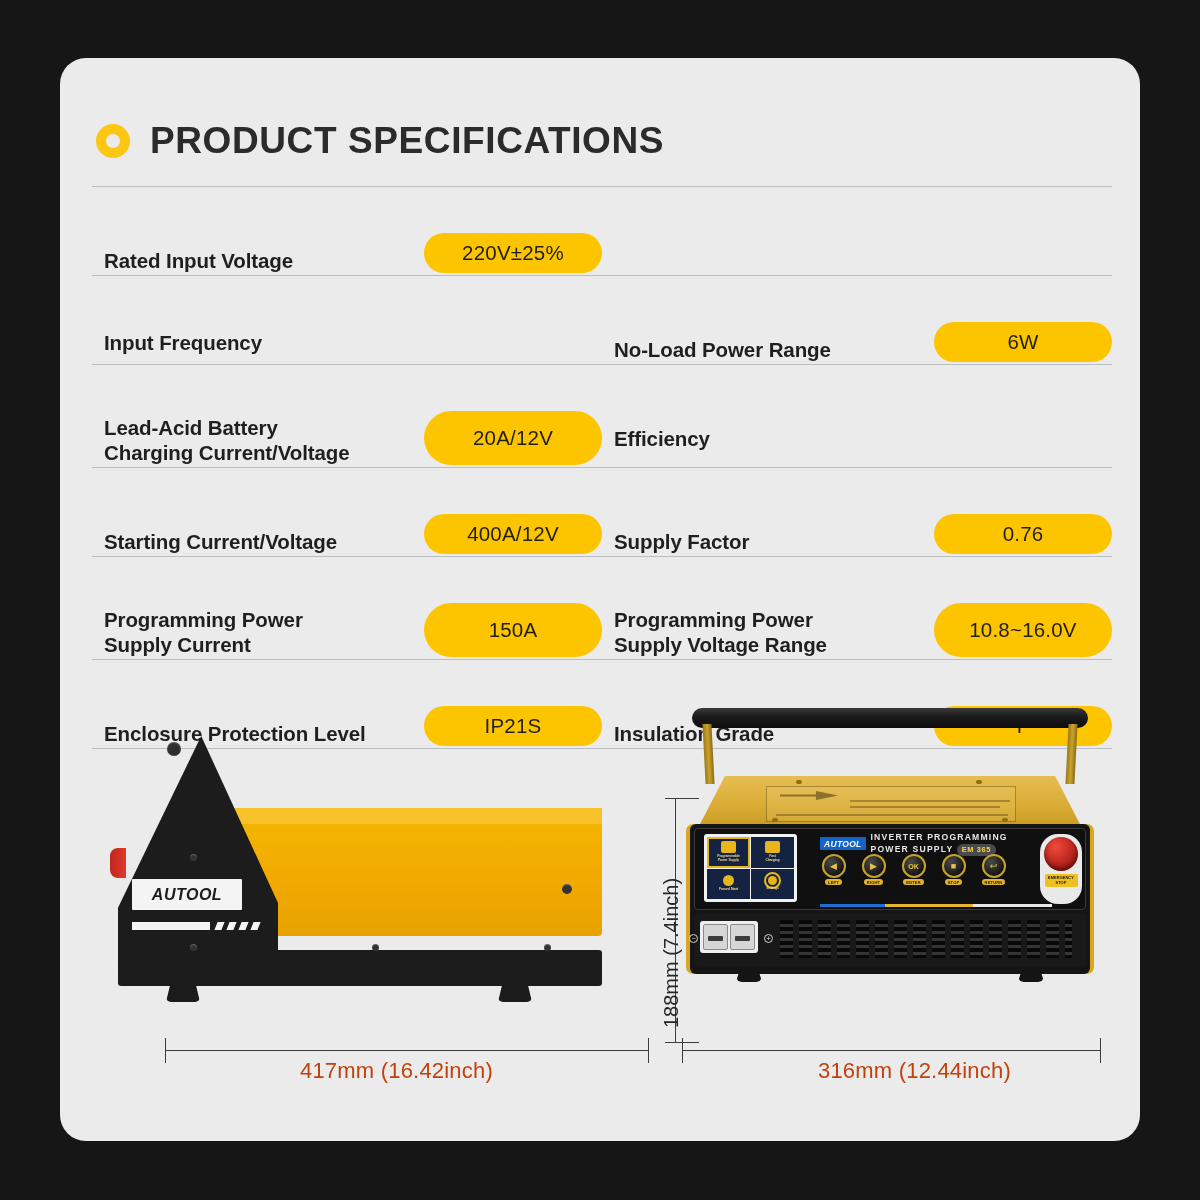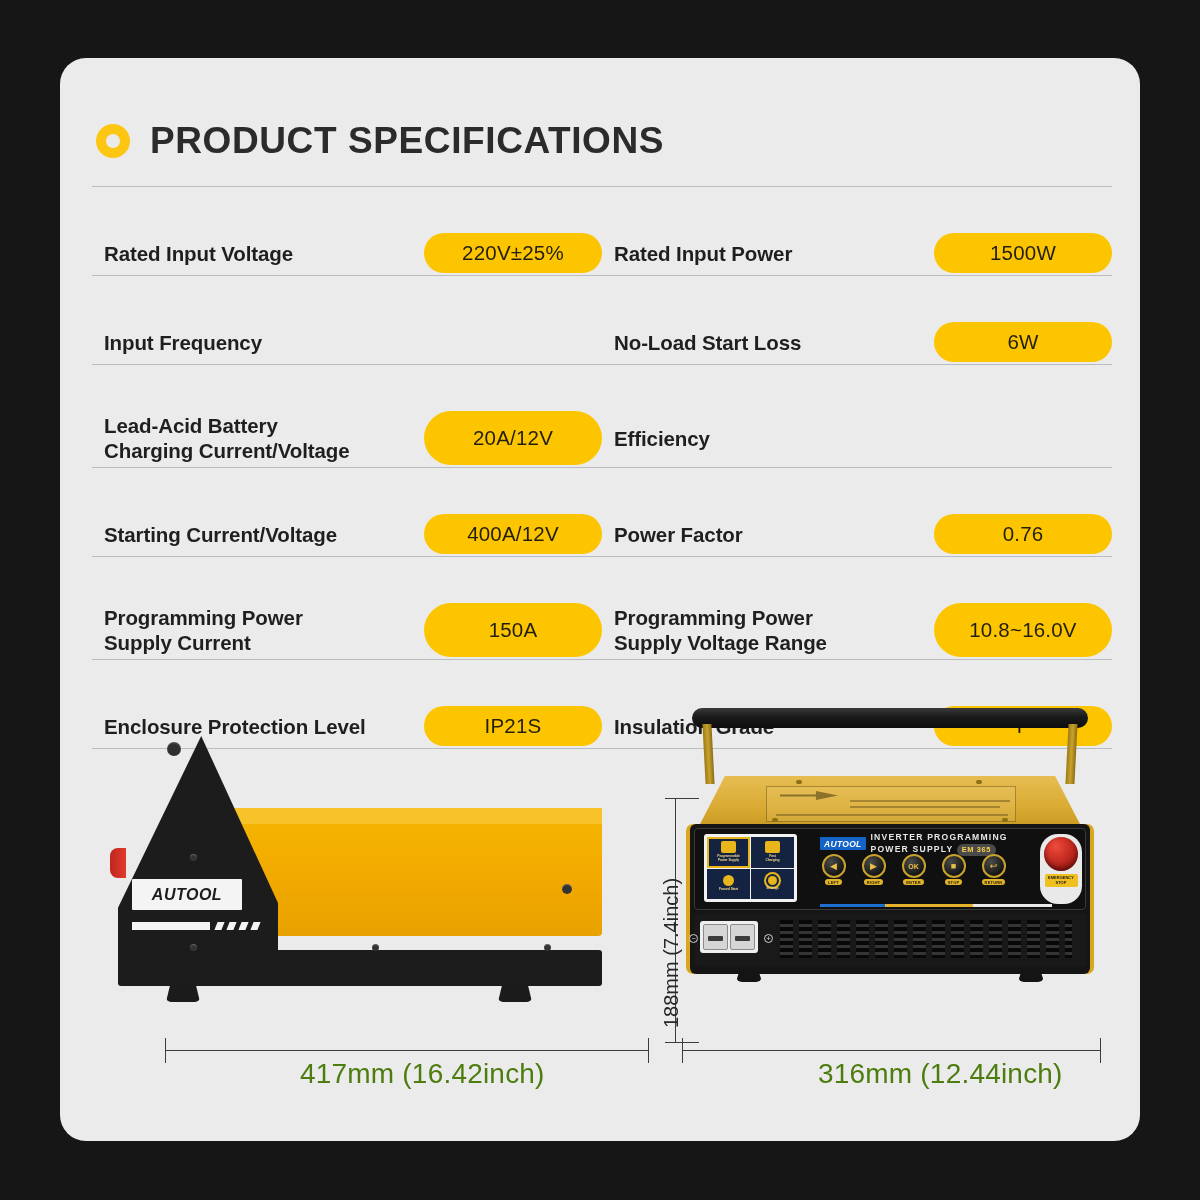--- a/index.html
+++ b/index.html
@@ -65,21 +65,21 @@
     display: flex;
     align-items: center;
     border-top: 1px solid #b9bcc0;
     min-height: 63px;
     padding: 2px 0;
   }
   .spec-row:last-child { border-bottom: 1px solid #b9bcc0; }
 
   .cell {
     display: flex;
-    align-items: center;
+    align-items: flex-end;
     flex: none;
     margin-top: 44px;
   }
   .cell-left  { width: 510px; }
   .cell-right { width: 510px; }
 
   .sp-label {
     font-size: 20.5px;
     font-weight: 700;
     color: #1f1f1f;
@@ -495,22 +495,22 @@
     height: 1px;
     background: #3c3c3c;
   }
   .dim-tick {
     position: absolute;
     width: 1px;
     background: #3c3c3c;
   }
   .dim-label {
     position: absolute;
-    font-size: 28px;
-    color: #4d7c0f;
+    font-size: 22px;
+    color: #c2410c;
     letter-spacing: 0.2px;
     white-space: nowrap;
   }
   .dim-label-v {
     position: absolute;
     font-size: 20px;
     color: #262626;
     white-space: nowrap;
     transform: rotate(-90deg);
     transform-origin: left top;
@@ -537,53 +537,49 @@
       <span class="title-text">PRODUCT SPECIFICATIONS</span>
     </div>
 
     <div class="spec-table">
 
       <div class="spec-row">
         <div class="cell cell-left">
           <span class="sp-label">Rated Input Voltage</span>
           <span class="sp-pill">220V±25%</span>
         </div>
-        <div class="cell cell-right">
-          <span class="sp-label">Rated Input Power</span>
-          <span class="sp-pill">1500W</span>
-        </div>
       </div>
 
       <div class="spec-row">
         <div class="cell cell-left">
           <span class="sp-label">Input Frequency</span>
         </div>
         <div class="cell cell-right">
-          <span class="sp-label">No-Load Start Loss</span>
+          <span class="sp-label">No-Load Power Range</span>
           <span class="sp-pill">6W</span>
         </div>
       </div>
 
       <div class="spec-row">
         <div class="cell cell-left">
           <span class="sp-label">Lead-Acid Battery<br>Charging Current/Voltage</span>
           <span class="sp-pill tall">20A/12V</span>
         </div>
         <div class="cell cell-right">
           <span class="sp-label">Efficiency</span>
         </div>
       </div>
 
       <div class="spec-row">
         <div class="cell cell-left">
           <span class="sp-label">Starting Current/Voltage</span>
           <span class="sp-pill">400A/12V</span>
         </div>
         <div class="cell cell-right">
-          <span class="sp-label">Power Factor</span>
+          <span class="sp-label">Supply Factor</span>
           <span class="sp-pill">0.76</span>
         </div>
       </div>
 
       <div class="spec-row">
         <div class="cell cell-left">
           <span class="sp-label">Programming Power<br>Supply Current</span>
           <span class="sp-pill tall">150A</span>
         </div>
         <div class="cell cell-right">

